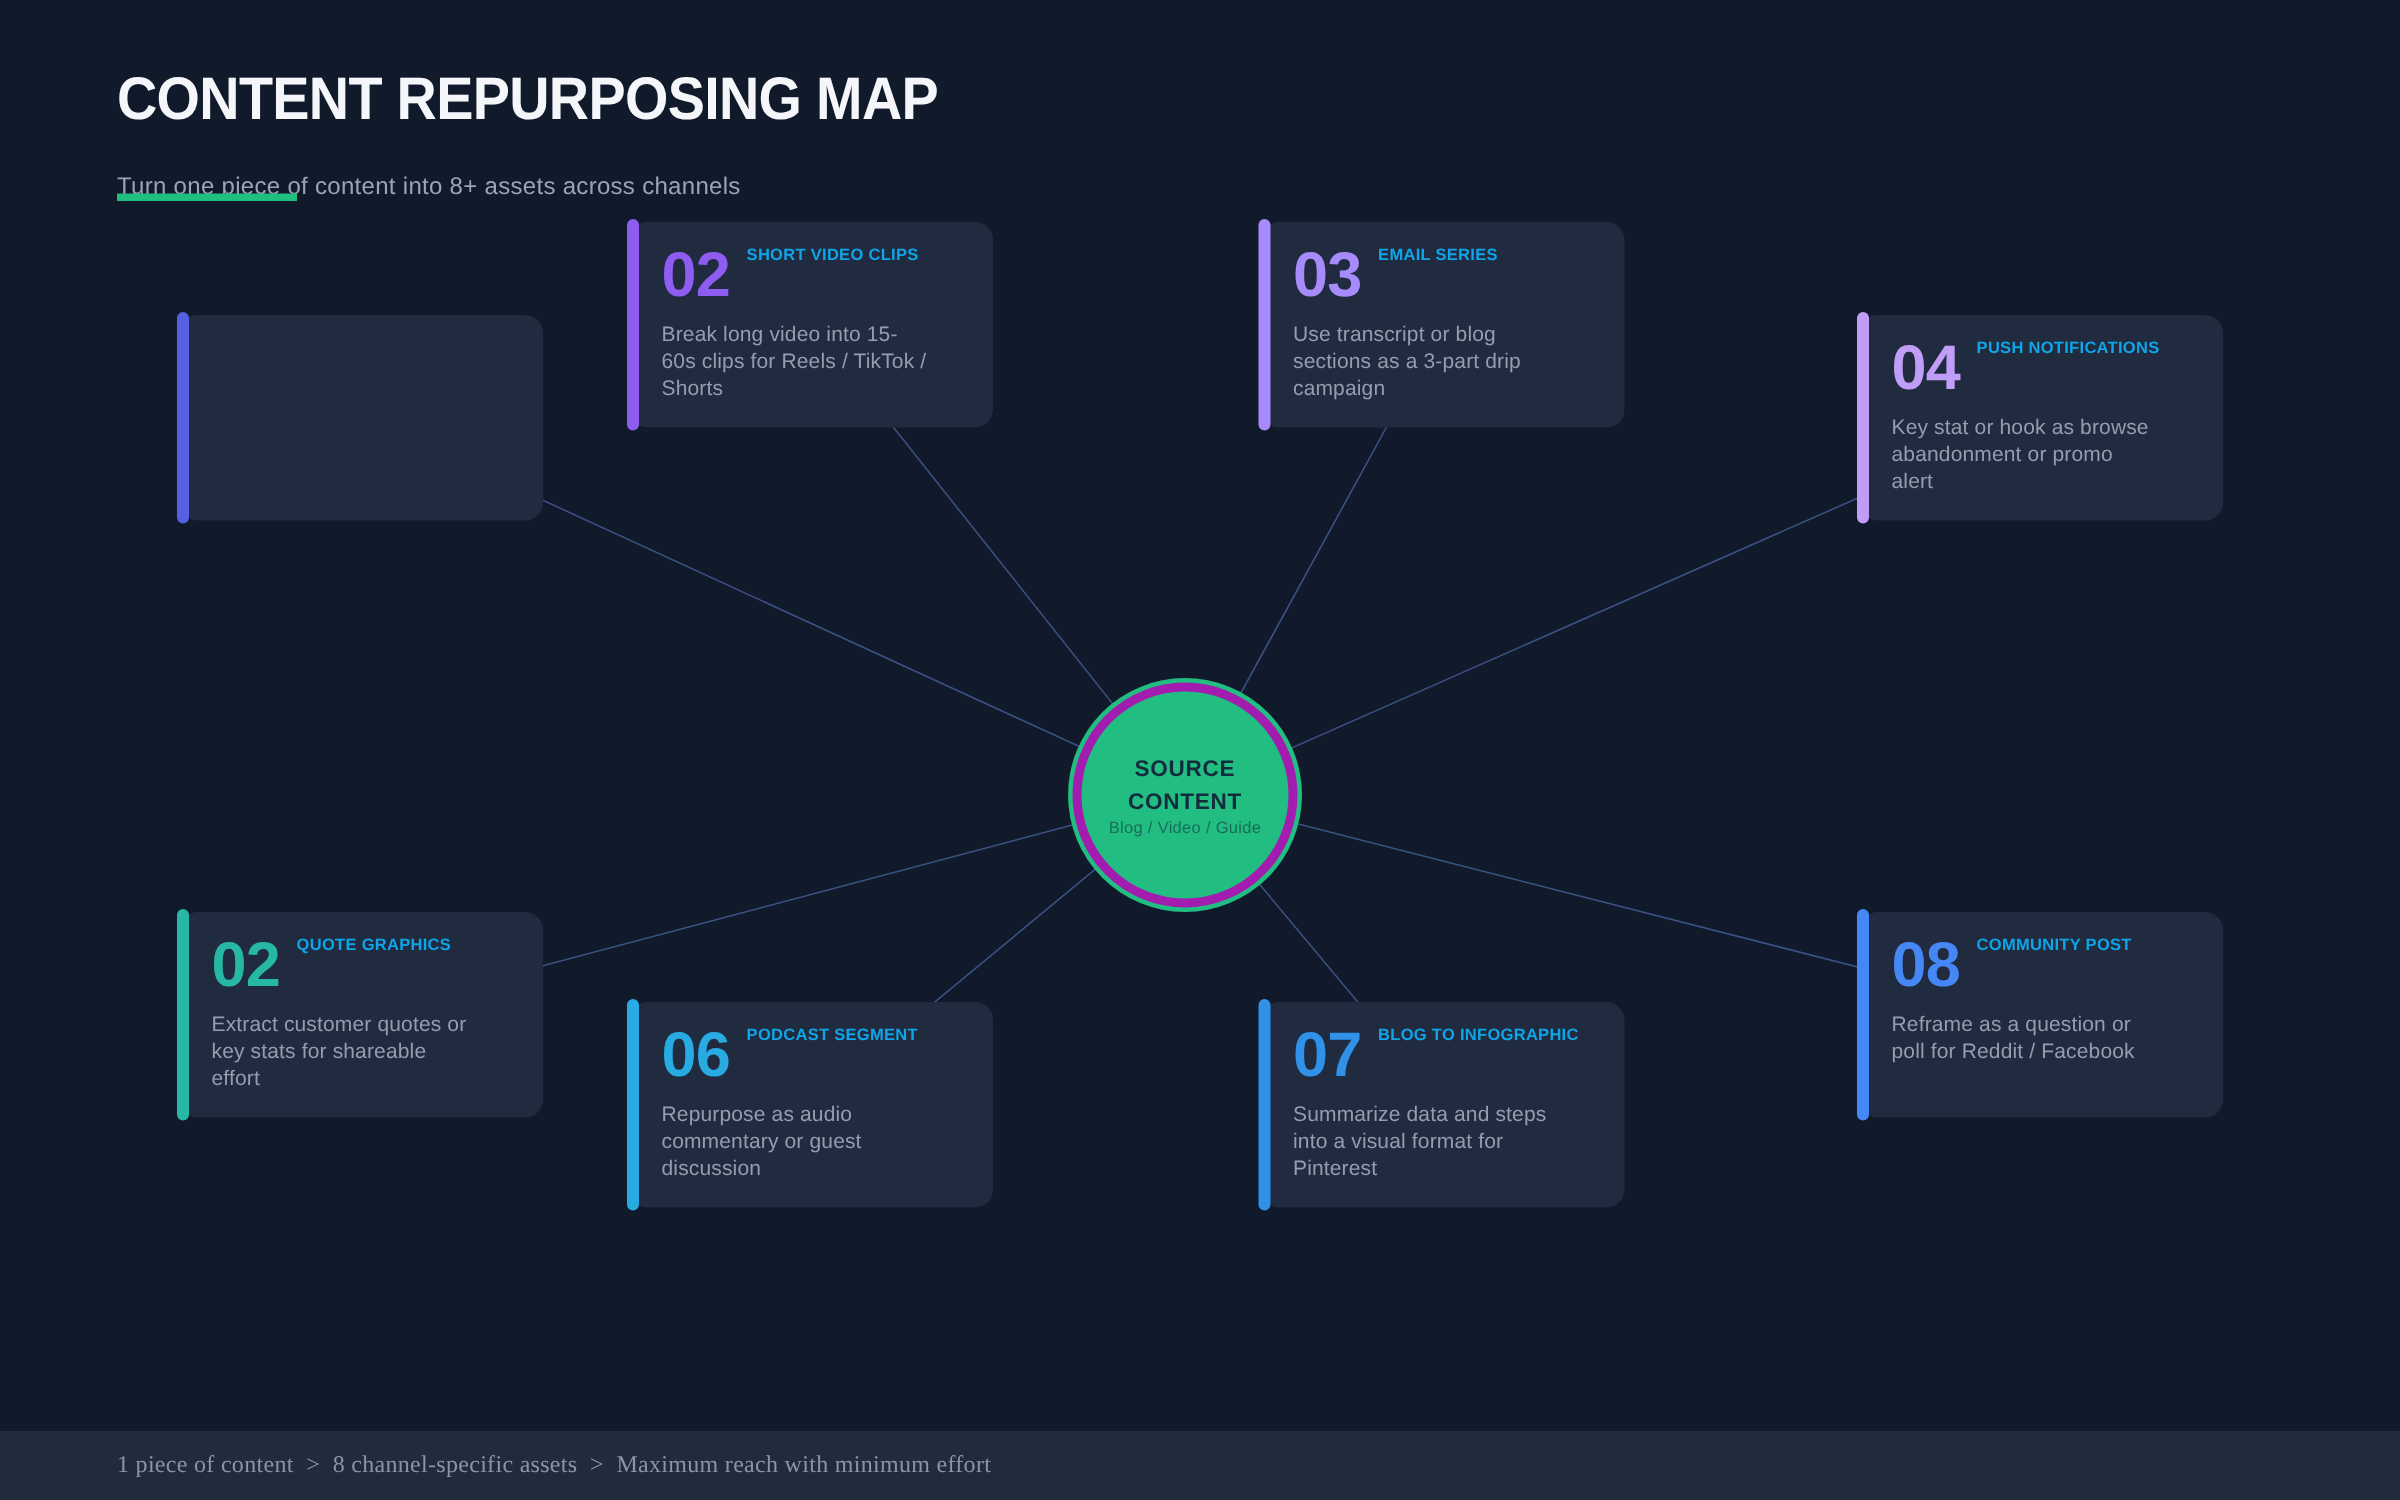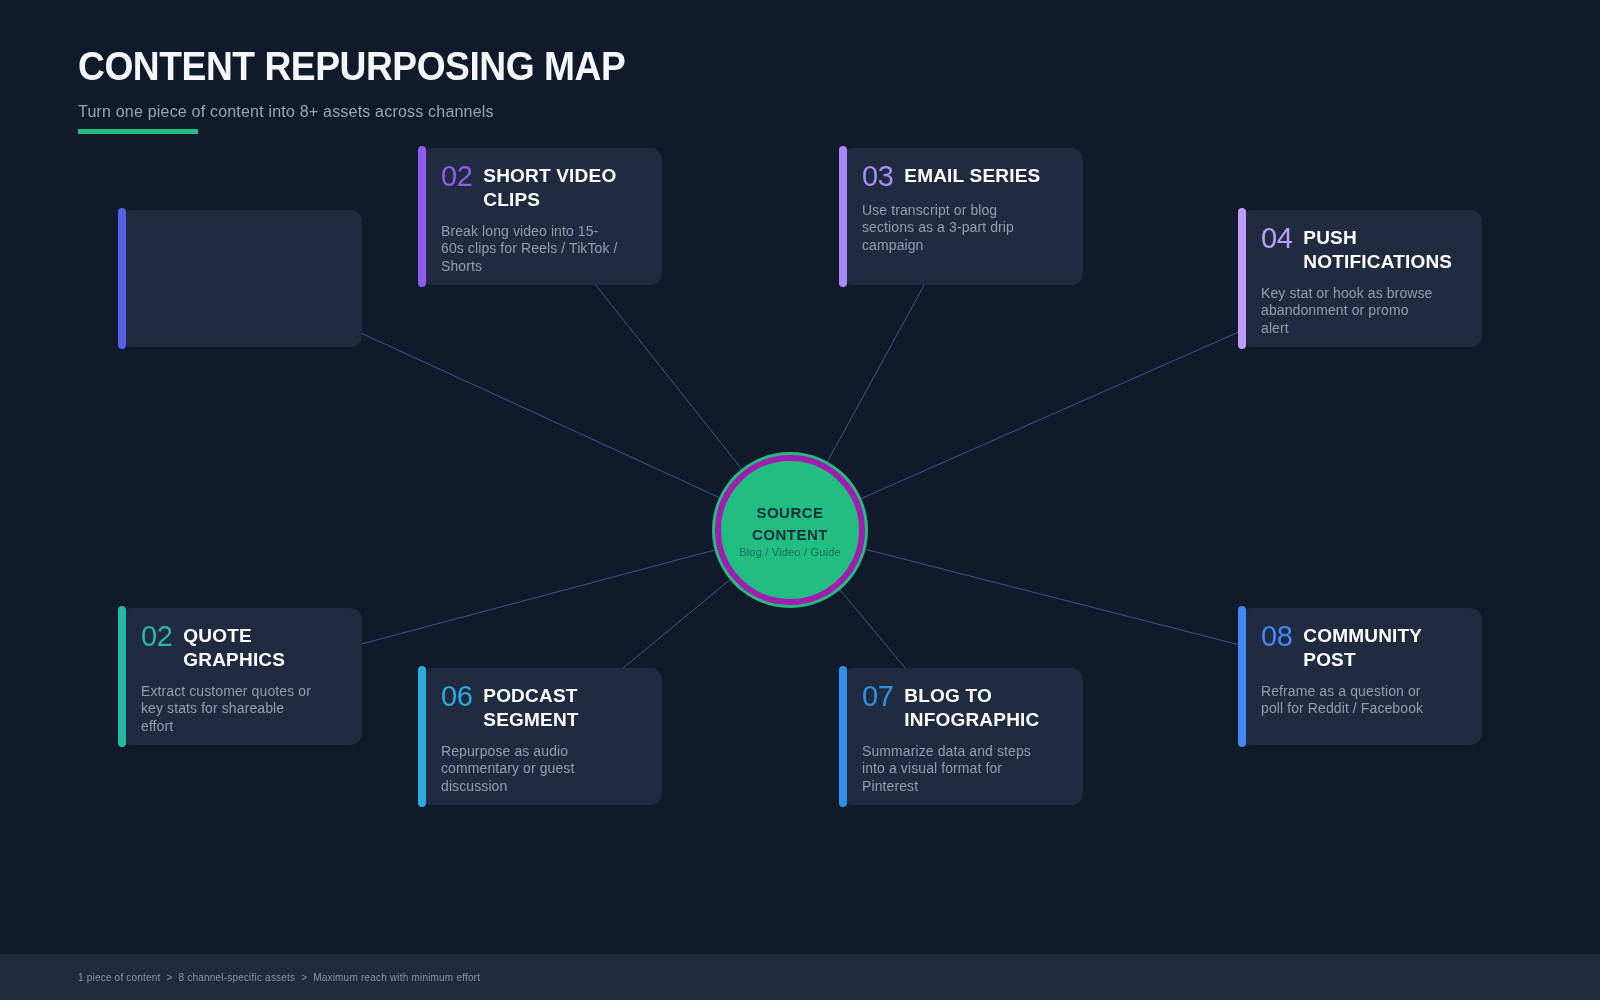--- a/index.html
+++ b/index.html
@@ -15,21 +15,21 @@
   .page-title {
     color: #f4f6f9;
     font-size: 40px;
     font-weight: bold;
     letter-spacing: -0.5px;
     transform: scaleX(0.93);
     transform-origin: left center;
     white-space: nowrap;
   }
   .page-subtitle {
-    margin-top: 14px;
+    margin-top: 27px;
     color: #9aa4b8;
     font-size: 16px;
     letter-spacing: 0.2px;
   }
   .title-underline {
     position: absolute; left: 78px; top: 129px;
     width: 120px; height: 5px;
     background: #1fbe81;
     z-index: 3;
   }
@@ -48,29 +48,29 @@
     z-index: 2;
   }
   .card-accent {
     position: absolute;
     left: -2px; top: -2px;
     width: 8px; height: calc(100% + 4px);
     border-radius: 5px;
   }
   .card-head { display: flex; align-items: flex-start; gap: 11px; }
   .card-num {
-    font-size: 29px;
-    font-weight: normal;
+    font-size: 42px;
+    font-weight: bold;
     line-height: 0.95;
     letter-spacing: -0.5px;
   }
   .card-title {
     width: 150px;
-    color: #ffffff;
-    font-size: 19px;
+    color: #0ea5e9;
+    font-size: 11px;
     font-weight: bold;
     line-height: 1.25;
     letter-spacing: 0.2px;
     padding-top: 1px;
   }
   .card-desc {
     width: 178px;
     margin-top: 11px;
     color: #949db0;
     font-size: 14px;
@@ -125,23 +125,24 @@
     left: 0; bottom: 0;
     width: 1600px; height: 46px;
     background: #202b3d;
     display: flex;
     align-items: center;
     z-index: 3;
   }
   .footer-text {
     margin-left: 78px;
     color: #8a94a6;
-    font-size: 10px;
+    font-size: 16px;
     letter-spacing: 0.2px;
     white-space: pre-wrap;
+    font-family: Liberation Serif, serif;
   }
 </style>
 </head>
 <body>
 
 <svg class="lines" width="1600" height="1000" aria-hidden="true">
   <line x1="790" y1="530" x2="241" y2="278"></line>
   <line x1="790" y1="530" x2="541" y2="216"></line>
   <line x1="790" y1="530" x2="962" y2="216"></line>
   <line x1="790" y1="530" x2="1361" y2="278"></line>

